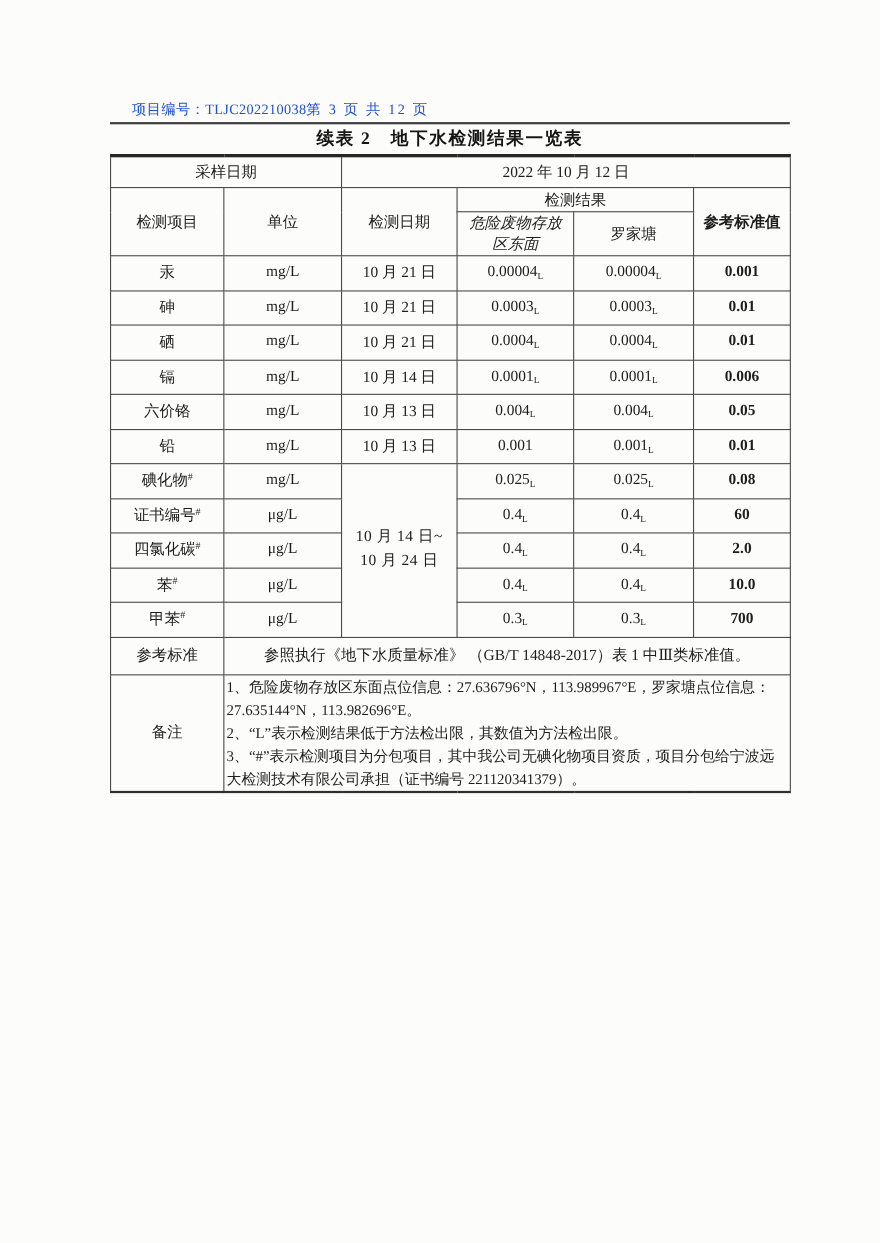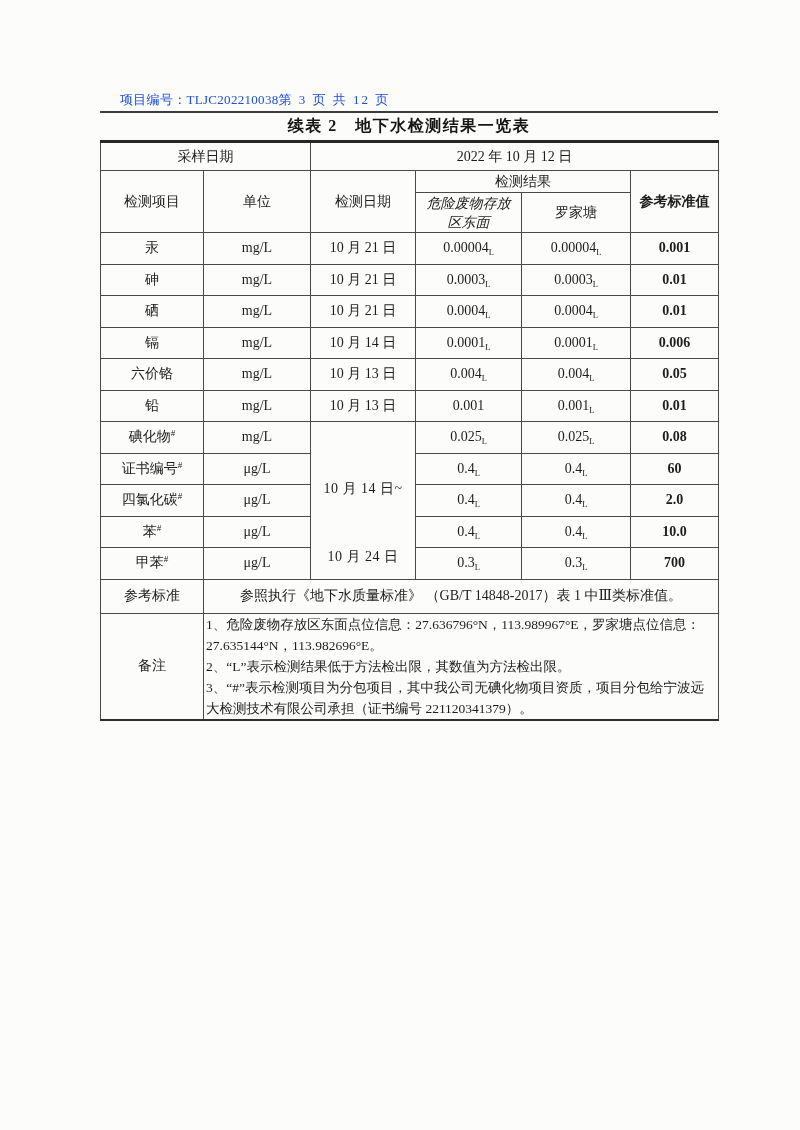--- a/index.html
+++ b/index.html
@@ -47,21 +47,21 @@
   tr.hr2 { height:22px; }
   tr.hr3 { height:40px; }
   tr.dr  { height:31.5px; }
   tr.ref { height:34px; }
   tr.remark { height:106px; }
   td.num { font-size:13.5px;margin-top:20px; }
   td.std { font-size:13.5px; font-weight:bold; color:#111; }
   td.std-h { font-weight:bold; color:#111; }
   td.left { text-align:left; padding-left:9px; padding-right:6px; }
   .two-line div { line-height:19px;font-style:italic; }
-  .merged-date div { line-height:22px; letter-spacing:0.5px;margin-top:46px; }
+  .merged-date div { line-height:22px; letter-spacing:0.5px; }
   .sub  { font-size:8.5px; vertical-align:-2.5px; letter-spacing:0; }
   .mark { font-size:9px; vertical-align:5px; }
   td.remark-body { vertical-align:middle;font-family:Liberation Serif, serif; }
   td.remark-body div { line-height:21px; font-size:13.5px; text-align:left; }
   td.ref-text { font-size:13.5px; }
 </style>
 </head>
 <body>
 
 <div class="page">

